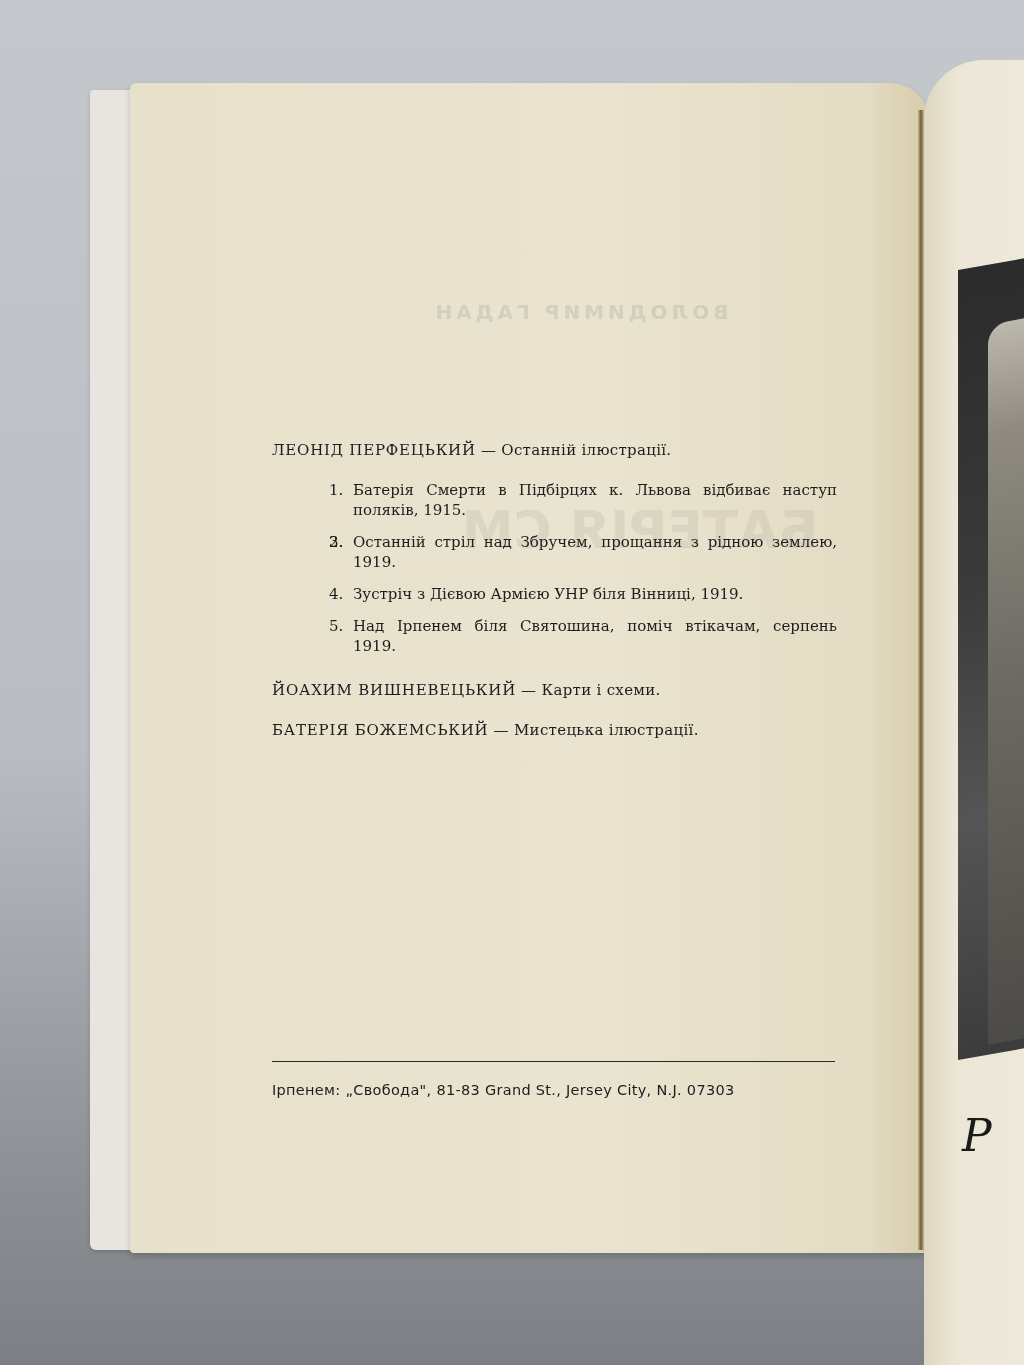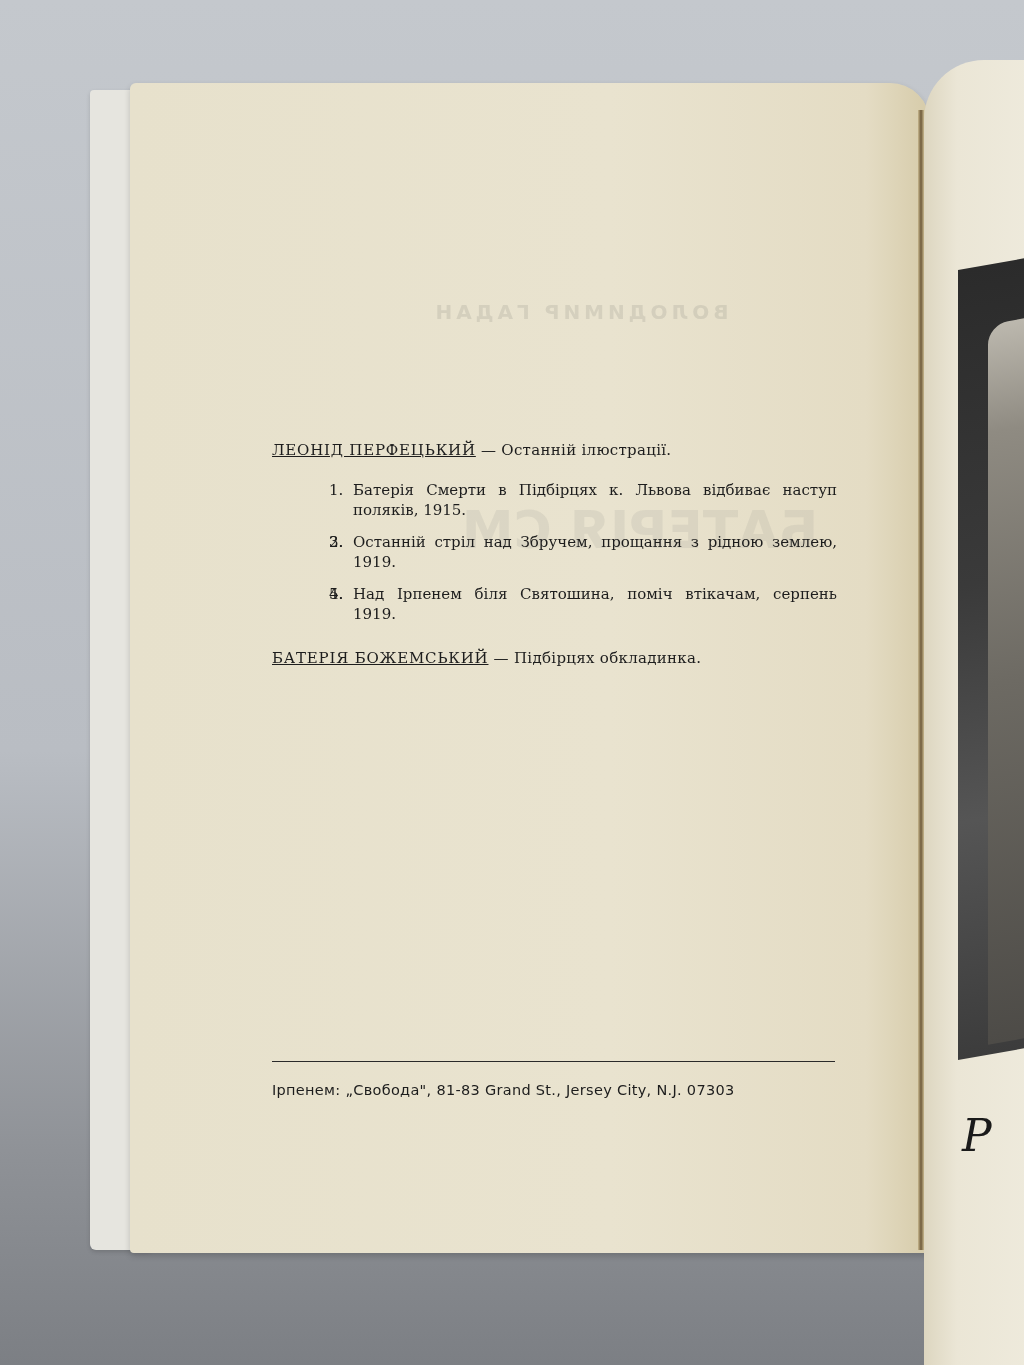--- a/index.html
+++ b/index.html
@@ -51,21 +51,21 @@
   .bleed-big {
     position:absolute; left:440px; top:500px; width:400px; text-align:center;
     font-family:"DejaVu Sans", sans-serif; font-weight:bold; font-size:52px;
     color:rgba(150,150,140,.16); transform: scaleX(-1);
   }
   .content {
     position:absolute; left:272px; top:440px; width:565px;
     color:#1d1d1d; font-size:15px; line-height:20px;
   }
   .credit { margin:0 0 20px 0; letter-spacing:0.3px; }
-  .credit .name { letter-spacing:0.8px;text-decoration:underline; }
+  .credit .name { letter-spacing:0.8px; }
   ol.items { list-style:none; padding:0; margin:0 0 24px 0; }
   ol.items li { position:relative; padding-left:81px; margin-bottom:12px; text-align:justify; }
   ol.items li .num { position:absolute; left:57px; top:0; }
   .rule { position:absolute; left:272px; top:1061px; width:563px; height:1px; background:#2a2a2a; }
   .printer {
     position:absolute; left:272px; top:1082px; width:565px;
     font-family:"DejaVu Sans", sans-serif; font-size:14.5px; color:#1d1d1d; letter-spacing:0.3px;
     white-space:nowrap;
   }
 </style>
@@ -99,31 +99,37 @@
     </li>
     <li>
       <span class="num">2.</span>
     </li>
     <li>
       <span class="num">3.</span>
       <span>Останній стріл над Збручем, прощання з рідною землею, 1919.</span>
     </li>
     <li>
       <span class="num">4.</span>
+      <span>Зустріч з Дієвою Армією УНР біля Вінниці, 1919.</span>
     </li>
     <li>
       <span class="num">5.</span>
       <span>Над Ірпенем біля Святошина, поміч втікачам, серпень 1919.</span>
     </li>
   </ol>
 
   <p class="credit">
+    <span class="name">ЙОАХИМ ВИШНЕВЕЦЬКИЙ</span>
+    <span>—</span>
+    <span>Карти і схеми.</span>
+  </p>
+  <p class="credit">
     <span class="name">БАТЕРІЯ БОЖЕМСЬКИЙ</span>
     <span>—</span>
-    <span>Підбірцях обкладинка.</span>
+    <span>Мистецька ілюстрації.</span>
   </p>
 </div>
 
 <div class="rule"></div>
 <div class="printer">
   <span>Ірпенем:</span>
   <span>„Свобода", 81-83 Grand St., Jersey City, N.J. 07303</span>
 </div>
 
 </body></html>

